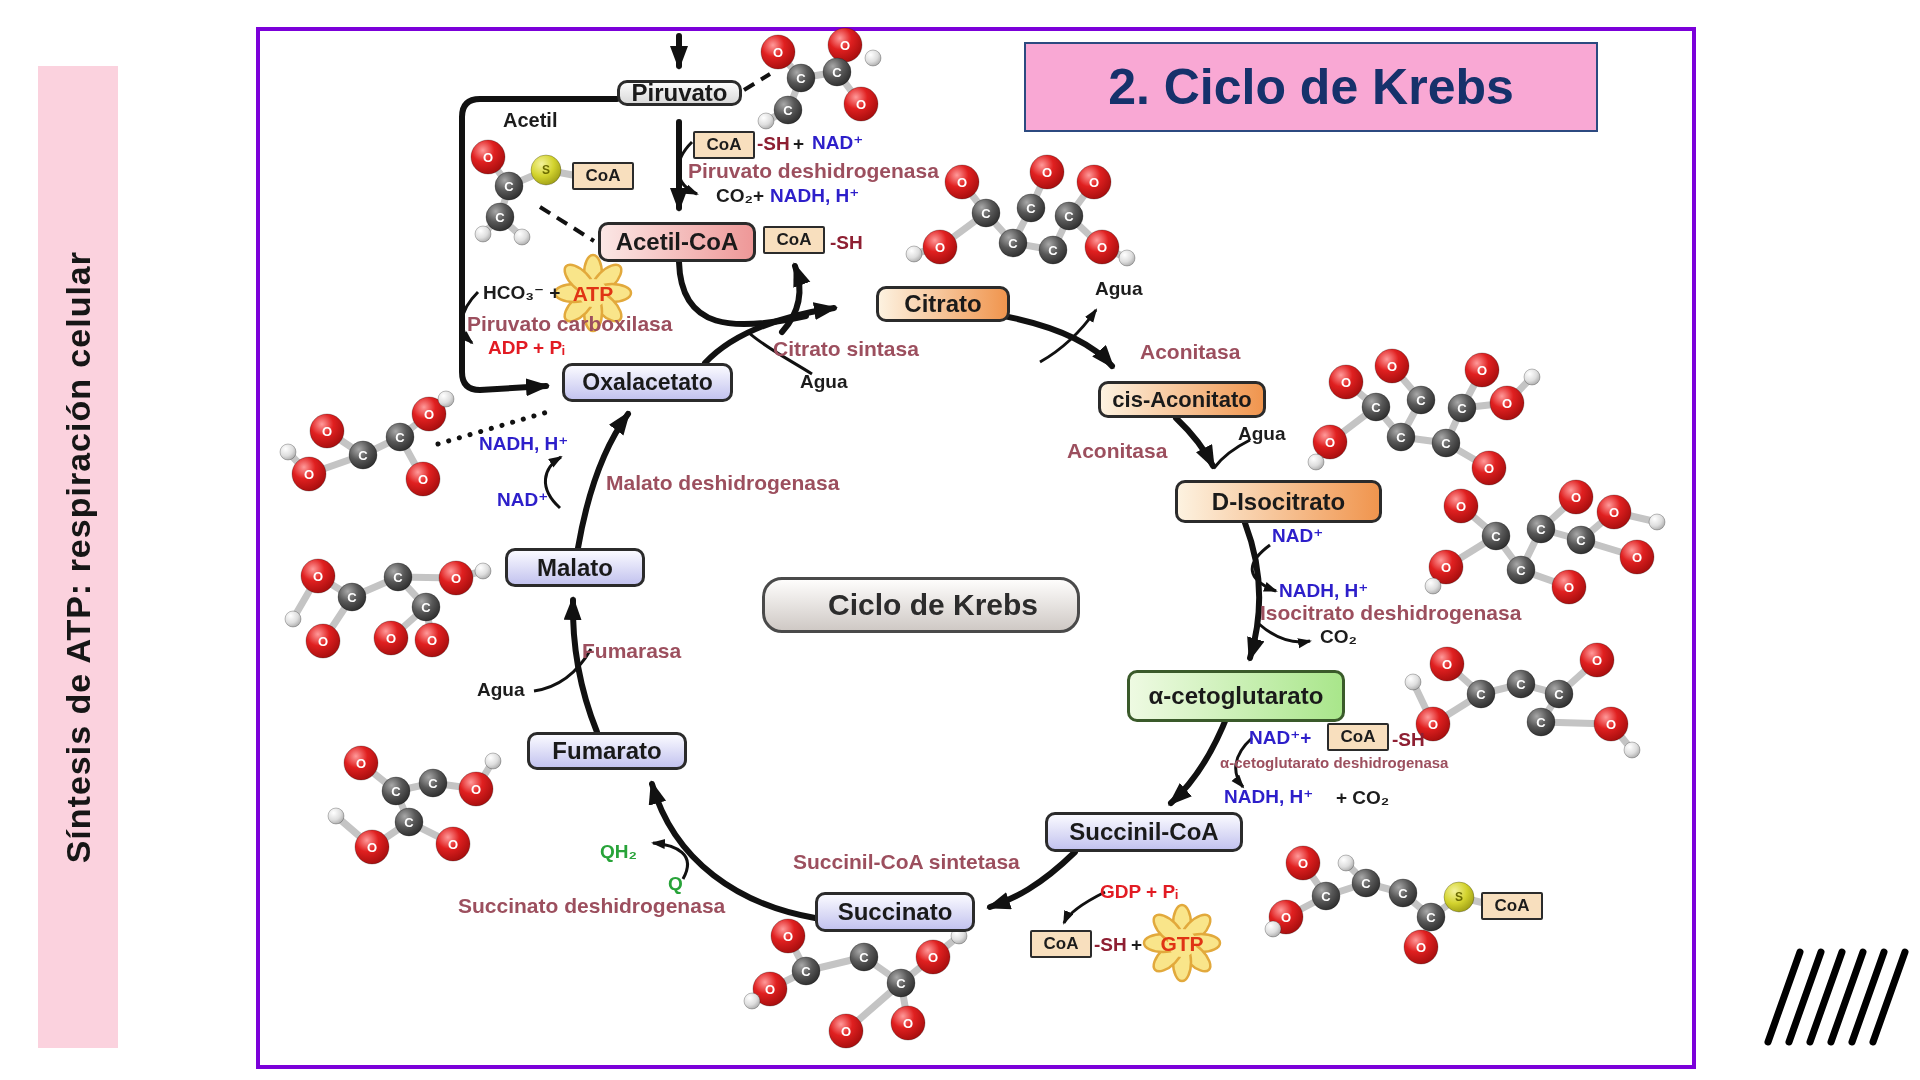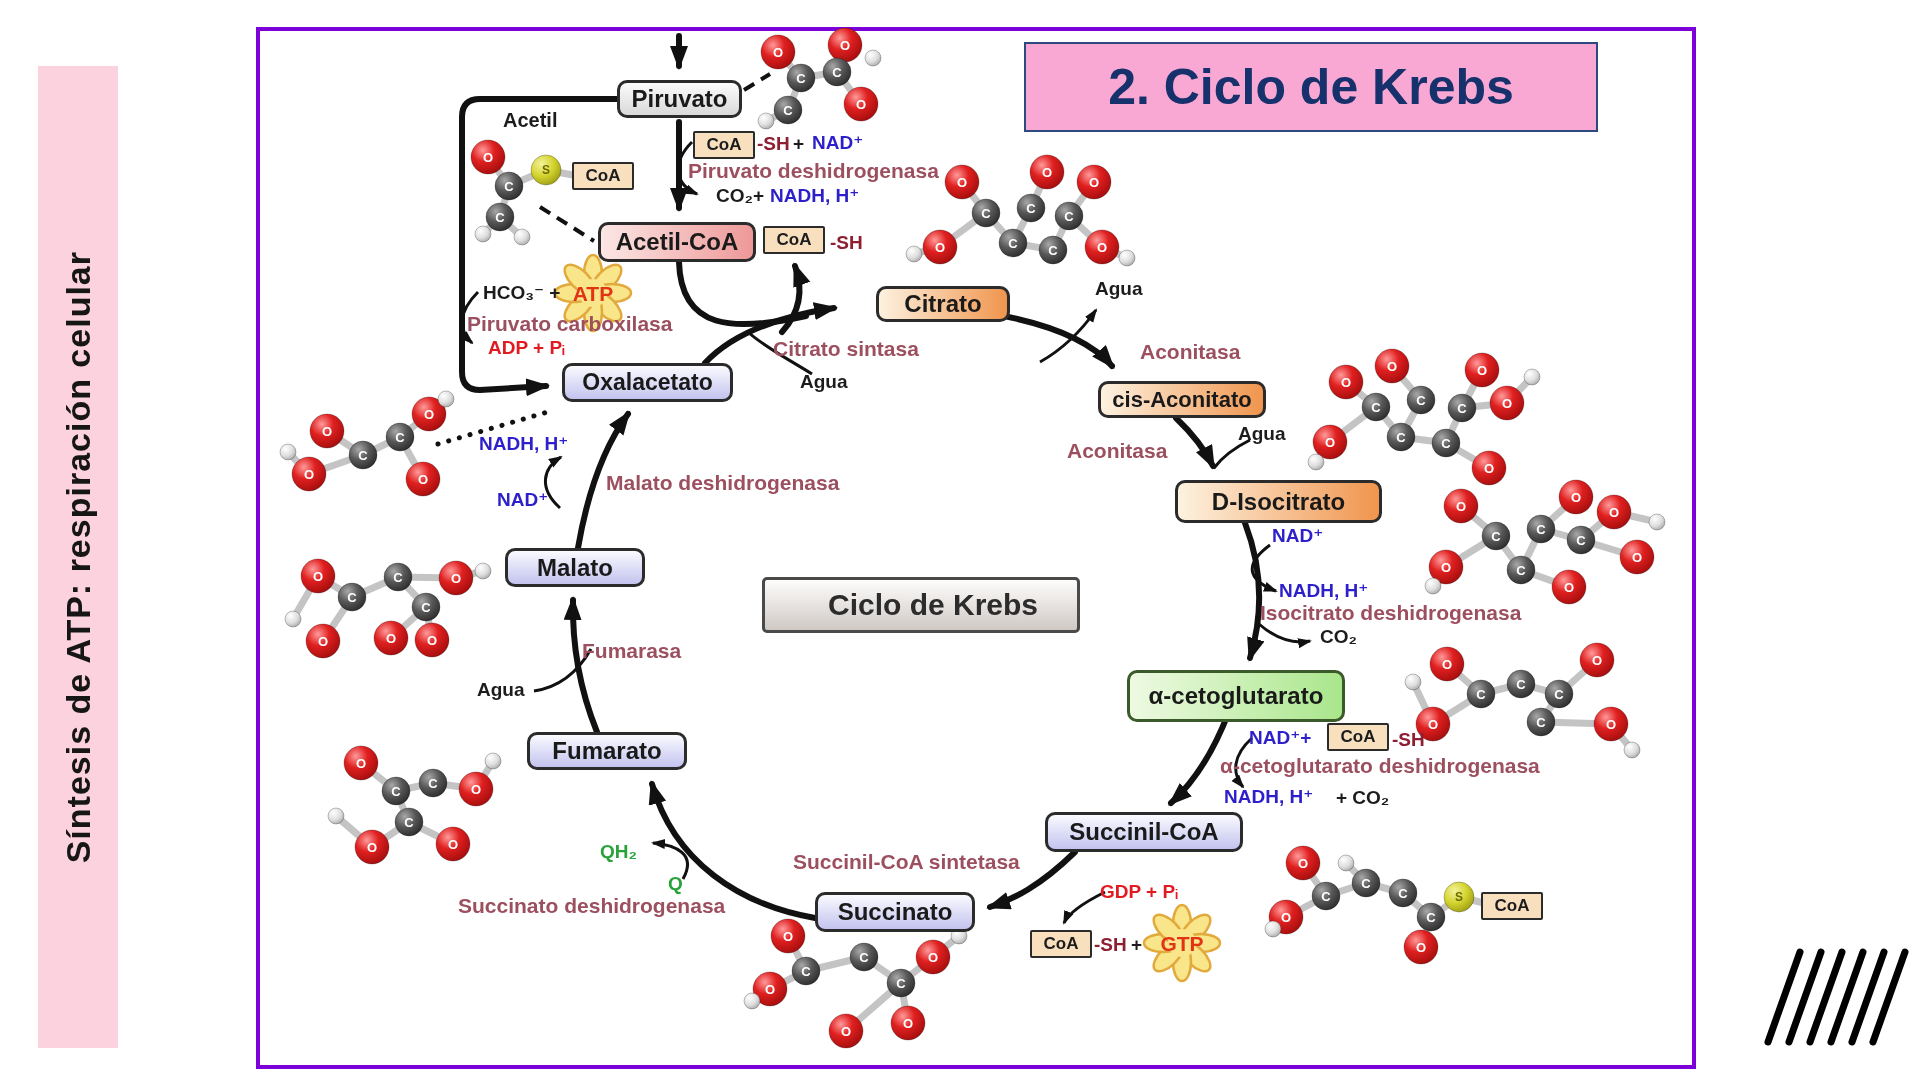--- a/index.html
+++ b/index.html
@@ -33,21 +33,21 @@
   .node{
     position:absolute;display:flex;align-items:center;justify-content:center;
     border:3px solid #2b2b2b;border-radius:10px;box-sizing:border-box;
     font-weight:bold;color:#1a1a1a;white-space:nowrap;
   }
   .st-grey{background:linear-gradient(180deg,#fbfbfb,#d9d9d9);}
   .st-pink{background:linear-gradient(90deg,#fbe7e5,#ee9898);}
   .st-orange{background:linear-gradient(90deg,#fdf2e0,#f0954e);margin-left:28px;}
   .st-green{background:linear-gradient(90deg,#eefae2,#a9e68b);border-color:#3a5a2a;}
   .st-lav{background:linear-gradient(180deg,#fafaff,#c3c3ef);}
-  .st-center{background:linear-gradient(180deg,#fefdfc,#cfc9c5);border-radius:5px;border-color:#4a4a4a;color:#2c2c2c;padding-left:24px;}
+  .st-center{background:linear-gradient(180deg,#fefdfc,#cfc9c5);border-radius:20px;border-color:#4a4a4a;color:#2c2c2c;padding-left:24px;}
   
   .coa{
     position:absolute;width:62px;height:28px;background:#f8dfbe;border:2px solid #2b2b2b;
     display:flex;align-items:center;justify-content:center;
     font-size:17px;font-weight:bold;color:#1c1c1c;box-sizing:border-box;border-radius:2px;
   }
   
   .lbl{position:absolute;font-weight:bold;white-space:nowrap;line-height:1.05;}
   .c-k{color:#1c1c1c;}
   .c-e{color:#9c4f5e;font-weight:bold;}
@@ -485,21 +485,21 @@
     <line x1="1852" y1="1042" x2="1884" y2="952"></line>
     <line x1="1873" y1="1042" x2="1905" y2="952"></line>
   </g>
 </svg>
 
 <div id="title-box" class="abs">
   <span>2. Ciclo de Krebs</span>
 </div>
 
 <div id="boxes">
-    <div class="node st-grey" style="left: 617px; top: 80px; width: 125px; height: 38px; font-size: 24px;">Piruvato</div>
+    <div class="node st-grey" style="left: 617px; top: 80px; width: 125px; height: 26px; font-size: 24px;">Piruvato</div>
     <div class="node st-pink" style="left: 598px; top: 222px; width: 158px; height: 40px; font-size: 24px;">Acetil-CoA</div>
     <div class="node st-orange" style="left: 848px; top: 286px; width: 134px; height: 36px; font-size: 24px;">Citrato</div>
     <div class="node st-orange" style="left: 1070px; top: 381px; width: 168px; height: 37px; font-size: 22px;">cis-Aconitato</div>
     <div class="node st-orange" style="left: 1147px; top: 480px; width: 207px; height: 43px; font-size: 24px;">D-Isocitrato</div>
     <div class="node st-green" style="left: 1127px; top: 670px; width: 218px; height: 52px; font-size: 24px;">α-cetoglutarato</div>
     <div class="node st-lav" style="left: 1045px; top: 812px; width: 198px; height: 40px; font-size: 24px;">Succinil-CoA</div>
     <div class="node st-lav" style="left: 815px; top: 892px; width: 160px; height: 40px; font-size: 24px;">Succinato</div>
     <div class="node st-lav" style="left: 527px; top: 732px; width: 160px; height: 38px; font-size: 24px;">Fumarato</div>
     <div class="node st-lav" style="left: 505px; top: 548px; width: 140px; height: 39px; font-size: 24px;">Malato</div>
     <div class="node st-lav" style="left: 562px; top: 363px; width: 171px; height: 39px; font-size: 23px;">Oxalacetato</div>
@@ -530,21 +530,21 @@
     <div class="lbl c-k" style="left: 1095px; top: 279px; font-size: 19px;">Agua</div>
     <div class="lbl c-e" style="left: 1140px; top: 341px; font-size: 21px;">Aconitasa</div>
     <div class="lbl c-k" style="left: 1238px; top: 424px; font-size: 19px;">Agua</div>
     <div class="lbl c-e" style="left: 1067px; top: 440px; font-size: 21px;">Aconitasa</div>
     <div class="lbl c-b" style="left: 1272px; top: 526px; font-size: 19px;">NAD⁺</div>
     <div class="lbl c-b" style="left: 1279px; top: 581px; font-size: 19px;">NADH, H⁺</div>
     <div class="lbl c-e" style="left: 1260px; top: 602px; font-size: 21px;">Isocitrato deshidrogenasa</div>
     <div class="lbl c-k" style="left: 1320px; top: 627px; font-size: 19px;">CO₂</div>
     <div class="lbl c-b" style="left: 1249px; top: 728px; font-size: 19px;">NAD⁺+</div>
     <div class="lbl c-sh" style="left: 1392px; top: 730px; font-size: 19px;">-SH</div>
-    <div class="lbl c-e" style="left: 1220px; top: 755px; font-size: 21px;">α-cetoglutarato deshidrogenasa</div>
+    <div class="lbl c-e" style="left: 1220px; top: 755px; font-size: 15px;">α-cetoglutarato deshidrogenasa</div>
     <div class="lbl c-b" style="left: 1224px; top: 787px; font-size: 19px;">NADH, H⁺</div>
     <div class="lbl c-k" style="left: 1336px; top: 788px; font-size: 19px;">+ CO₂</div>
     <div class="lbl c-e" style="left: 793px; top: 851px; font-size: 21px;">Succinil-CoA sintetasa</div>
     <div class="lbl c-r" style="left: 1100px; top: 882px; font-size: 19px;">GDP + Pᵢ</div>
     <div class="lbl c-sh" style="left: 1094px; top: 935px; font-size: 19px;">-SH</div>
     <div class="lbl c-k" style="left: 1131px; top: 935px; font-size: 19px;">+</div>
     <div class="lbl c-g" style="left: 600px; top: 842px; font-size: 19px;">QH₂</div>
     <div class="lbl c-g" style="left: 668px; top: 874px; font-size: 19px;">Q</div>
     <div class="lbl c-e" style="left: 458px; top: 895px; font-size: 21px;">Succinato deshidrogenasa</div>
     <div class="lbl c-e" style="left: 582px; top: 640px; font-size: 21px;">Fumarasa</div>

